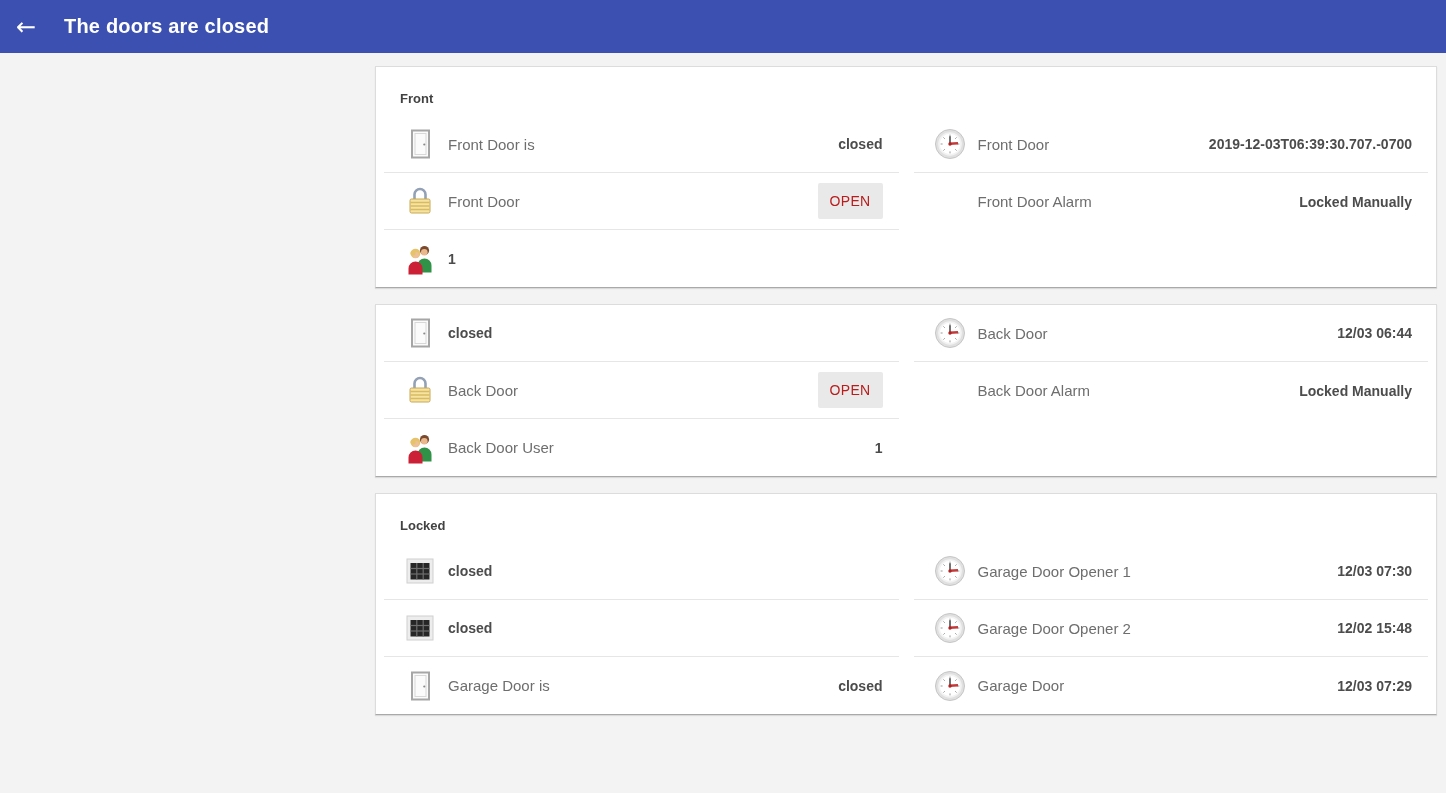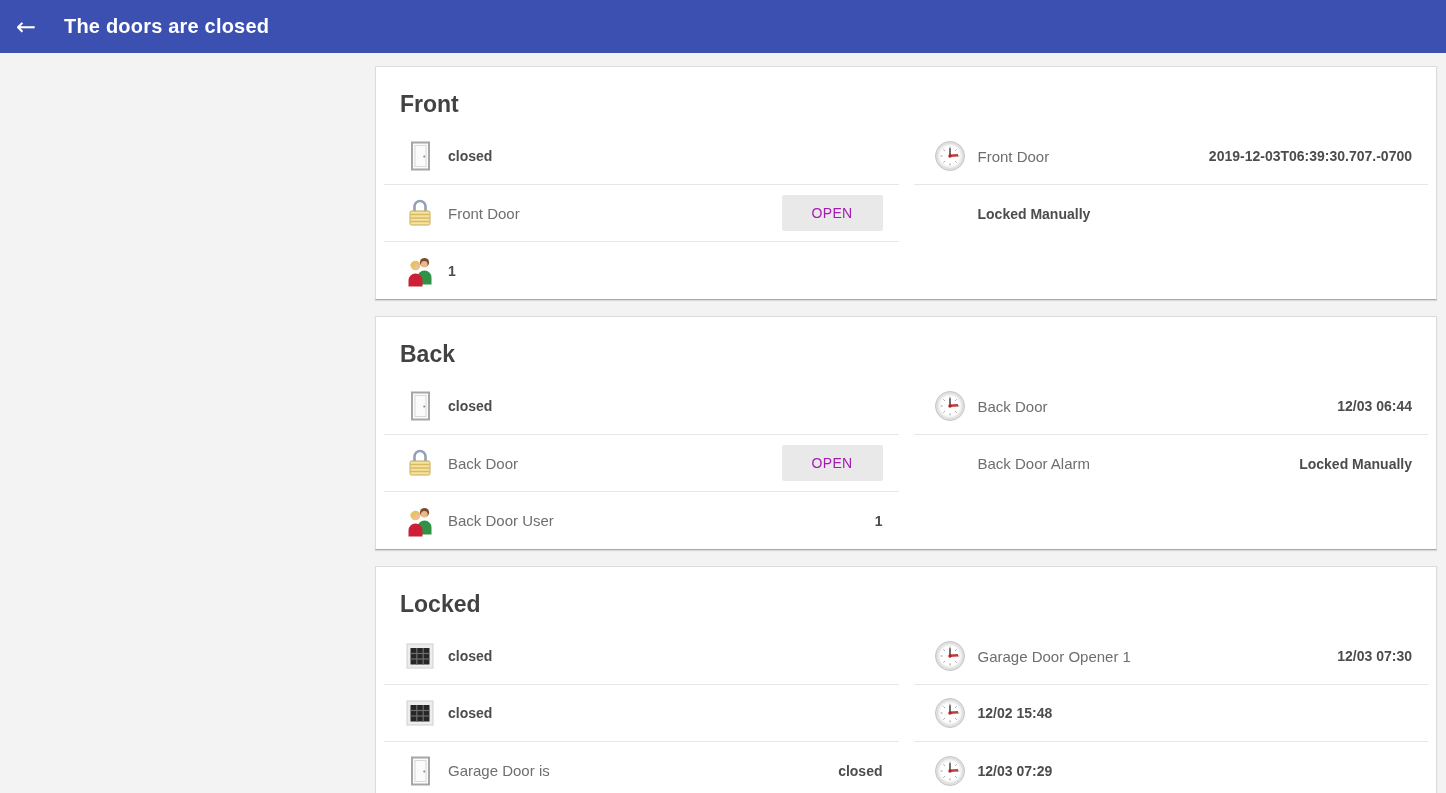--- a/index.html
+++ b/index.html
@@ -35,42 +35,42 @@
   main{
     position:absolute;left:375px;top:66px;width:1062px;
   }
   .card{
     background:var(--card-bg);
     border:1px solid #dcdcdc;border-bottom:1px solid #a9a9a9;
     box-shadow:0 1px 1px rgba(0,0,0,.10);
     margin-bottom:16px;padding:0 8px;
   }
   .card-title{
-    font-size:23px;font-weight:700;color:#424242;
+    font-size:13px;font-weight:700;color:#424242;
     margin:0;padding:24px 16px 10px 16px;
   }
   .cols{display:grid;grid-template-columns:1fr 1fr;column-gap:15px;}
   .row{
     height:57px;display:flex;align-items:center;
     padding:0 16px 0 20px;
   }
   .col .row:not(:last-child){border-bottom:1px solid #e6e6e6;}
   .icon{width:32px;height:32px;margin-right:12px;flex:none;display:inline-block;}
   .icon svg{width:32px;height:32px;display:block;}
   .label{
     font-size:15px;color:var(--label-text);flex:1;
     white-space:nowrap;overflow:hidden;
   }
   .value{
     font-size:14px;font-weight:700;color:var(--value-text);
     white-space:nowrap;
   }
   .btn{
     background:var(--button-bg);border:none;border-radius:2px;
-    font-size:14px;color:#a21caf;padding:10px 30px;
+    font-size:14px;color:#b91c1c;padding:10px 12px;
     font-family:inherit;cursor:pointer;letter-spacing:.3px;
   }
 </style>
 </head>
 <body>
 
 <header>
   <button class="back-btn">←</button>
   <h1 class="page-title">The doors are closed</h1>
 </header>
@@ -81,20 +81,21 @@
       <div class="cols">
         <div class="col">
           <div class="row">
             <span class="icon">
               <svg viewBox="0 0 32 32">
                 <rect x="8" y="2.5" width="17" height="27" fill="#fbfbfb" stroke="#a6a6a6" stroke-width="2"></rect>
                 <rect x="11" y="5.5" width="11" height="21" fill="none" stroke="#d8d8d8" stroke-width="1"></rect>
                 <circle cx="20.3" cy="16.5" r="1.1" fill="#8a8a8a"></circle>
               </svg>
             </span>
+            <span class="label">Front Door is</span>
             <span class="value">closed</span>
           </div>
           <div class="row">
             <span class="icon">
               <svg viewBox="0 0 32 32">
                 <path d="M10.5 15 V 9.5 a5.5 5.5 0 0 1 11 0 V 15" fill="none" stroke="#93a1b5" stroke-width="2.6"></path>
                 <rect x="6" y="14" width="20" height="14" rx="1.5" fill="#f7e3a1" stroke="#c7a855" stroke-width="1"></rect>
                 <path d="M6.5 17.5 h19 M6.5 21 h19 M6.5 24.5 h19" stroke="#d8ba62" stroke-width="1.4"></path>
               </svg>
             </span>
@@ -138,27 +139,27 @@
                 <circle cx="16" cy="16" r="1.7" fill="#b22222"></circle>
               </svg>
             </span>
             <span class="label">Front Door</span>
             <span class="value">2019-12-03T06:39:30.707.-0700</span>
           </div>
           <div class="row">
             <span class="icon">
               <svg viewBox="0 0 32 32"></svg>
             </span>
+            <span class="label">Front Door Alarm</span>
             <span class="value">Locked Manually</span>
           </div>
         </div>
       </div>
     </section>
     <section class="card">
-      <h2 class="card-title">Back</h2>
       <div class="cols">
         <div class="col">
           <div class="row">
             <span class="icon">
               <svg viewBox="0 0 32 32">
                 <rect x="8" y="2.5" width="17" height="27" fill="#fbfbfb" stroke="#a6a6a6" stroke-width="2"></rect>
                 <rect x="11" y="5.5" width="11" height="21" fill="none" stroke="#d8d8d8" stroke-width="1"></rect>
                 <circle cx="20.3" cy="16.5" r="1.1" fill="#8a8a8a"></circle>
               </svg>
             </span>
@@ -311,20 +312,21 @@
                   <line x1="9.4" y1="9.4" x2="10.8" y2="10.8"></line>
                   <line x1="21.2" y1="21.2" x2="22.6" y2="22.6"></line>
                   <line x1="22.6" y1="9.4" x2="21.2" y2="10.8"></line>
                   <line x1="10.8" y1="21.2" x2="9.4" y2="22.6"></line>
                 </g>
                 <line x1="16" y1="16.5" x2="16" y2="8.2" stroke="#5a5a5a" stroke-width="1.7"></line>
                 <line x1="15.5" y1="15.8" x2="24" y2="15.3" stroke="#c23a3a" stroke-width="2.4"></line>
                 <circle cx="16" cy="16" r="1.7" fill="#b22222"></circle>
               </svg>
             </span>
+            <span class="label">Garage Door Opener 2</span>
             <span class="value">12/02 15:48</span>
           </div>
           <div class="row">
             <span class="icon">
               <svg viewBox="0 0 32 32">
                 <circle cx="16" cy="16" r="14.5" fill="#e0e0e0" stroke="#c6c6c6"></circle>
                 <circle cx="16" cy="16" r="11.8" fill="#f2f2f2"></circle>
                 <circle cx="16" cy="16" r="10.2" fill="#ffffff"></circle>
                 <g stroke="#9b9b9b" stroke-width="1">
                   <line x1="16" y1="6.6" x2="16" y2="8.6"></line>
@@ -334,18 +336,19 @@
                   <line x1="9.4" y1="9.4" x2="10.8" y2="10.8"></line>
                   <line x1="21.2" y1="21.2" x2="22.6" y2="22.6"></line>
                   <line x1="22.6" y1="9.4" x2="21.2" y2="10.8"></line>
                   <line x1="10.8" y1="21.2" x2="9.4" y2="22.6"></line>
                 </g>
                 <line x1="16" y1="16.5" x2="16" y2="8.2" stroke="#5a5a5a" stroke-width="1.7"></line>
                 <line x1="15.5" y1="15.8" x2="24" y2="15.3" stroke="#c23a3a" stroke-width="2.4"></line>
                 <circle cx="16" cy="16" r="1.7" fill="#b22222"></circle>
               </svg>
             </span>
+            <span class="label">Garage Door</span>
             <span class="value">12/03 07:29</span>
           </div>
         </div>
       </div>
     </section>
   </main>
 
 </body></html>

